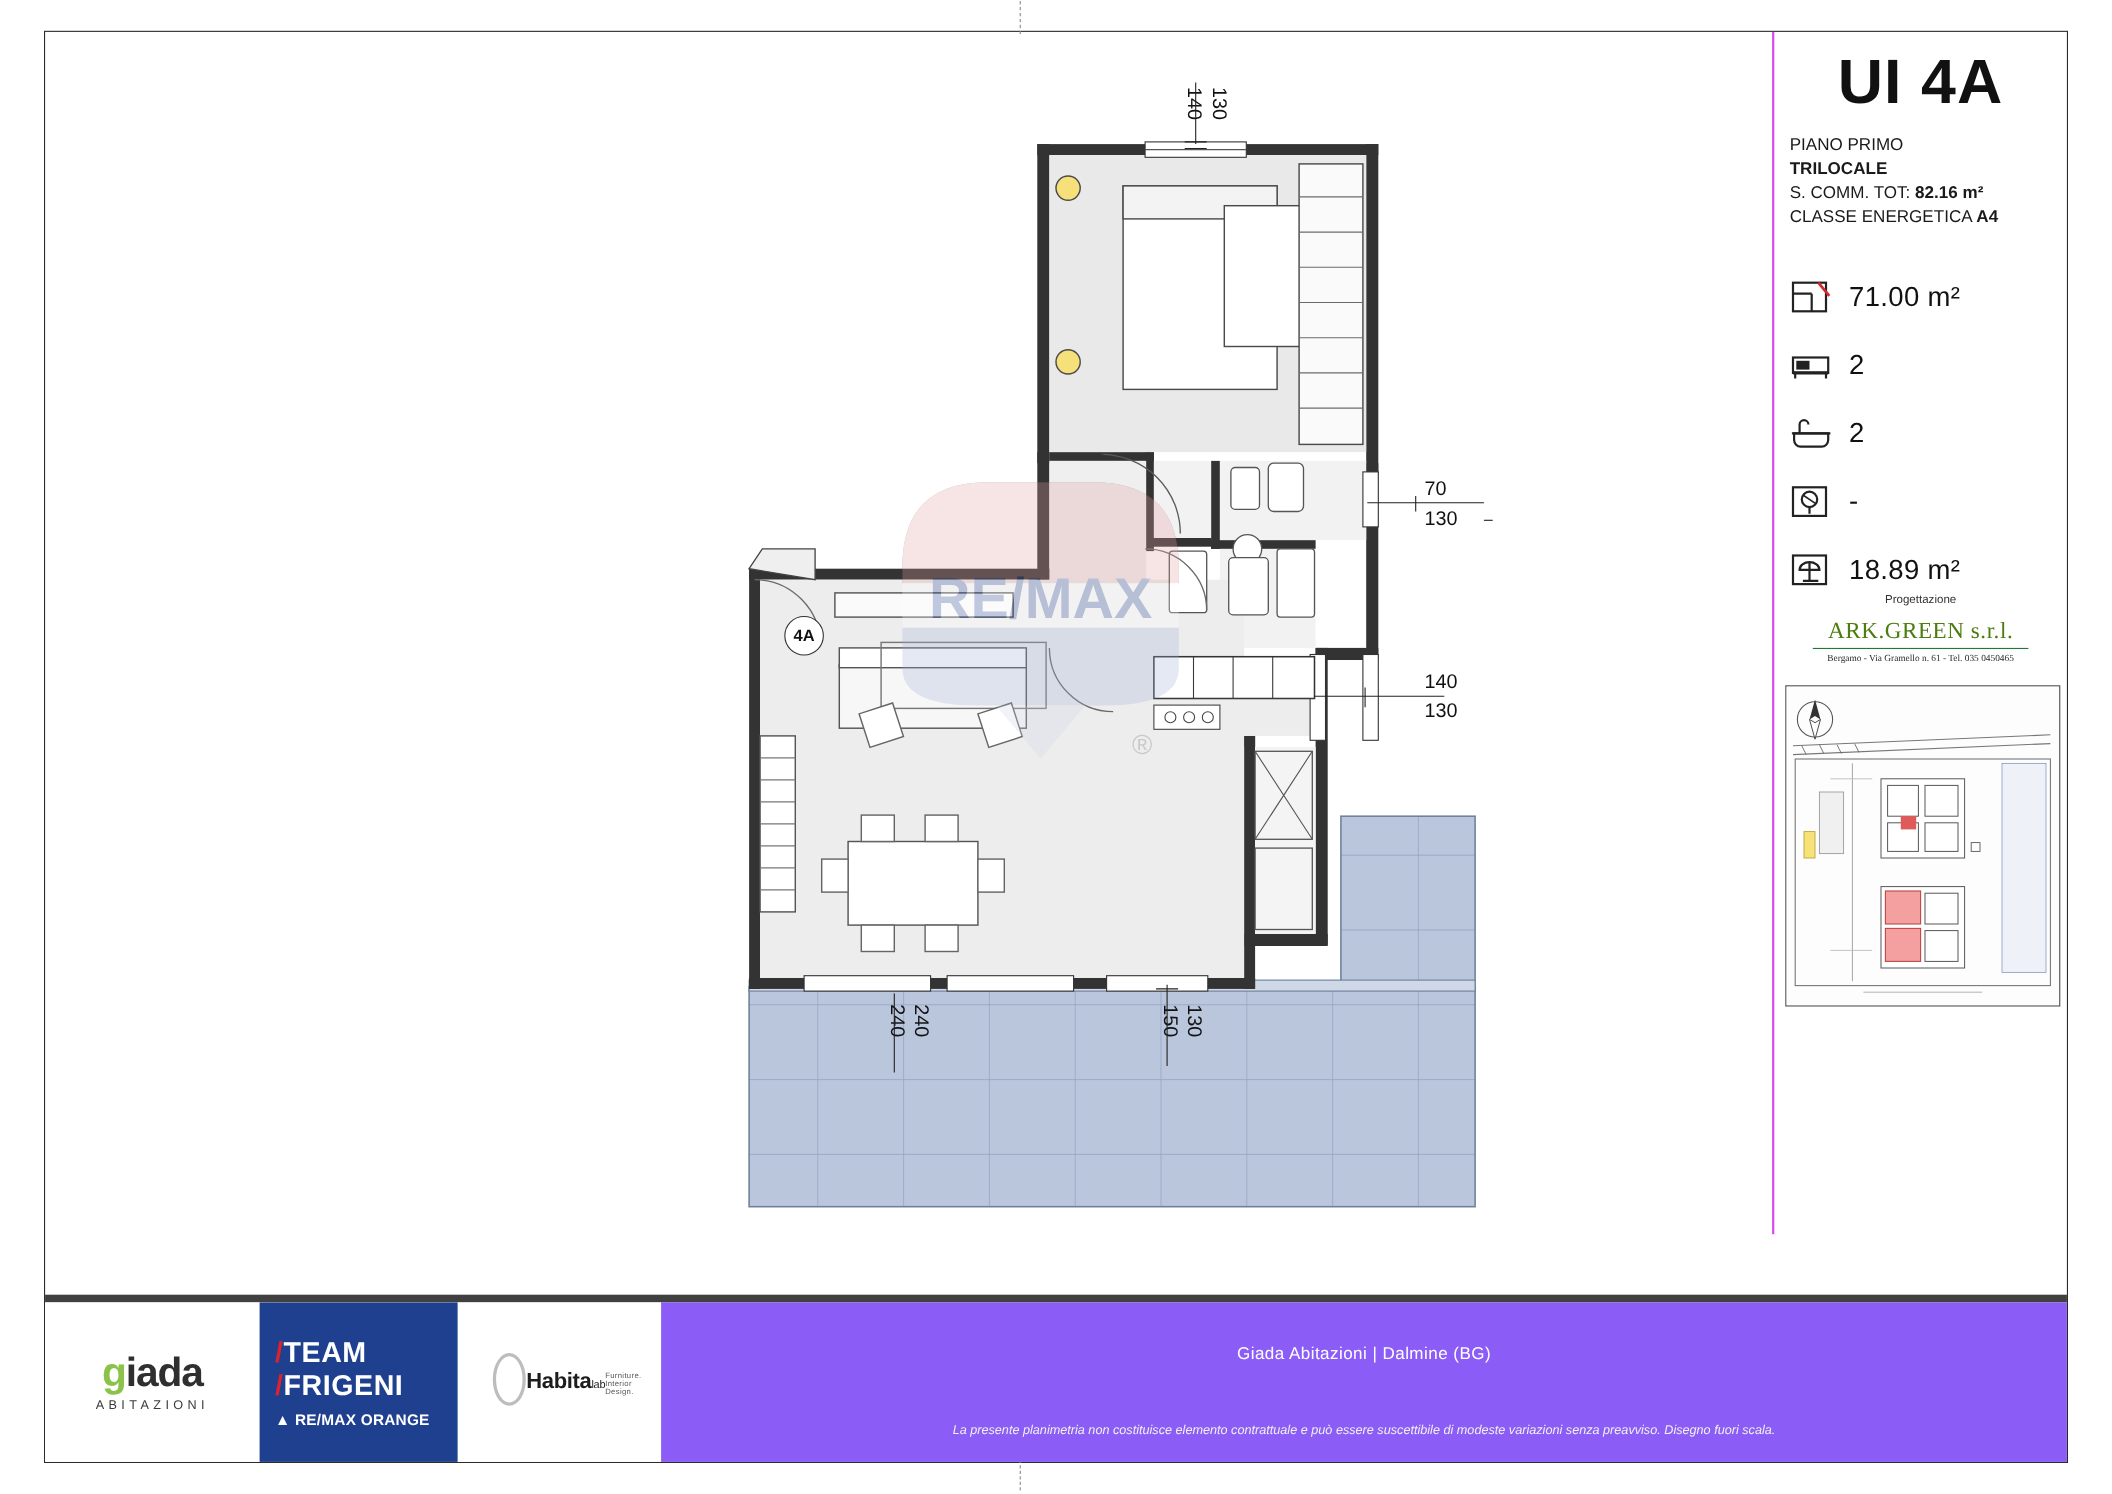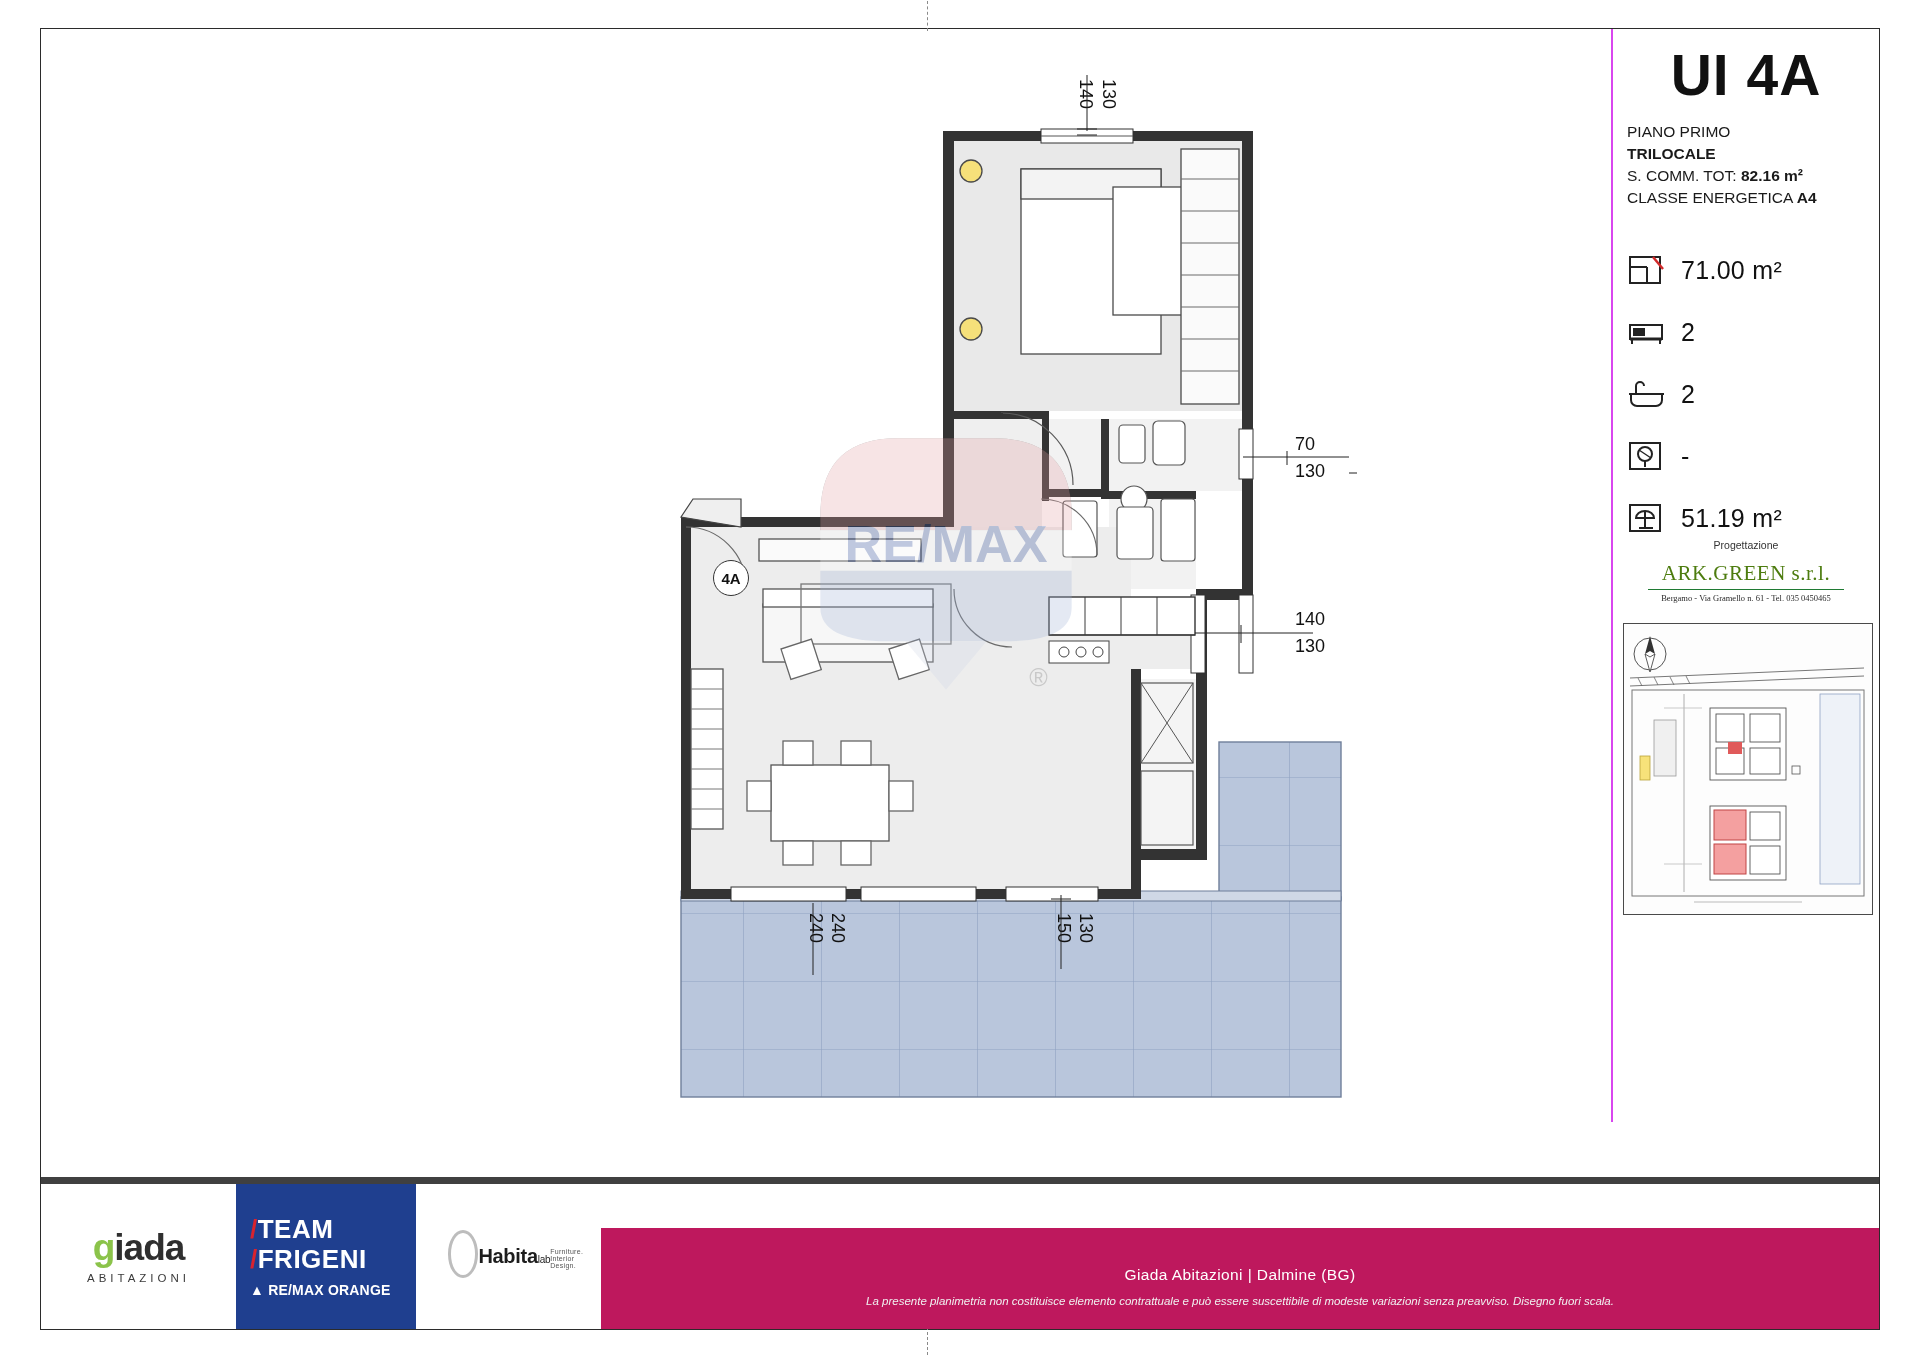--- a/index.html
+++ b/index.html
@@ -212,24 +212,23 @@
   }
   #logo-habita .name .lab { font-size: 10px; font-weight: normal; }
   #logo-habita .tag {
     font-size: 7px;
     color: #555;
     letter-spacing: .3px;
     margin-top: 3px;
   }
   #footer-right {
     flex: 1;
-    background: #be185d;
+    background: #8b5cf6;
     color: #ffffff;
     position: relative;
-    margin-top: 44px;
   }
   #footer-company {
     position: absolute;
     top: 38px;
     left: 0; width: 100%;
     text-align: center;
     font-size: 15.5px;
     letter-spacing: .4px;
   }
   #footer-disclaimer {
@@ -562,21 +561,21 @@
 
       <div class="metric">
         <span class="ico">
           <svg width="40" height="34" viewBox="0 0 40 34">
             <rect x="3" y="4" width="30" height="26" fill="none" stroke="#222" stroke-width="2"></rect>
             <path d="M9 17 a9 7 0 0 1 18 0 Z" fill="none" stroke="#222" stroke-width="2"></path>
             <line x1="18" y1="10" x2="18" y2="27" stroke="#222" stroke-width="2"></line>
             <line x1="12" y1="27" x2="26" y2="27" stroke="#222" stroke-width="2"></line>
           </svg>
         </span>
-        <span class="val">51.19 m²</span>
+        <span class="val">18.89 m²</span>
       </div>
     </div>
 
     <div id="prog">
       <div class="lbl">Progettazione</div>
       <div class="firm">ARK.GREEN s.r.l.</div>
       <div class="firmline"></div>
       <div class="addr">Bergamo - Via Gramello n. 61 - Tel. 035 0450465</div>
     </div>
 

